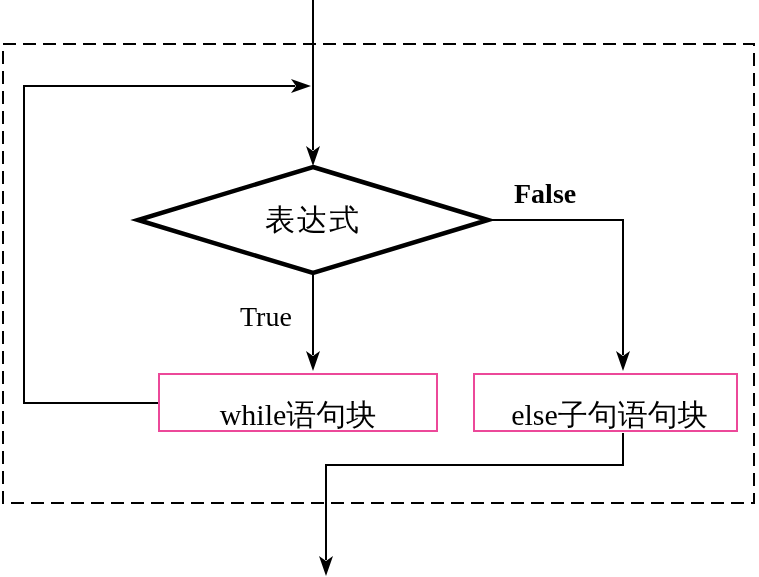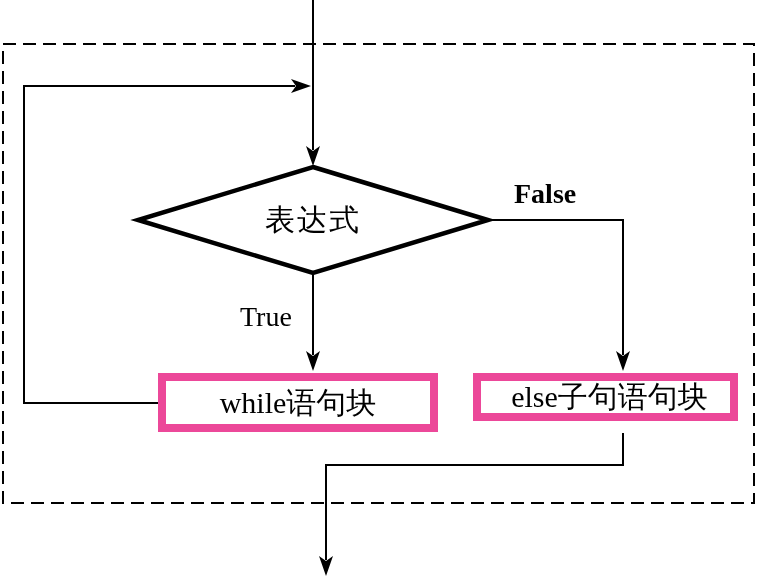--- a/index.html
+++ b/index.html
@@ -9,28 +9,28 @@
     background:#ffffff;
     font-family:"Liberation Serif","DejaVu Serif",serif;
     color:#000;
     overflow:hidden;
     border-radius:26px;
   }
   .canvas svg{position:absolute;left:0;top:0;}
   .node-box{
     position:absolute;
     box-sizing:border-box;
-    border:8px solid #ec4899;
+    border:2px solid #ec4899;
     background:#fff;
-    display:flex;align-items:center;justify-content:center;
+    display:flex;align-items:flex-end;justify-content:center;
     font-size:30px;
     line-height:1;
   }
   .box-while{left:158px;top:373px;width:280px;height:59px;}
-  .box-else{left:473px;top:373px;width:265px;height:48px;padding-left:8px;}
+  .box-else{left:473px;top:373px;width:265px;height:59px;padding-left:8px;}
   .diamond-label{
     position:absolute;
     left:138px;top:167px;width:350px;height:106px;
     display:flex;align-items:center;justify-content:center;
     font-size:30px;letter-spacing:2px;
   }
   .edge-label{
     position:absolute;
     font-size:28px;
     line-height:1;

